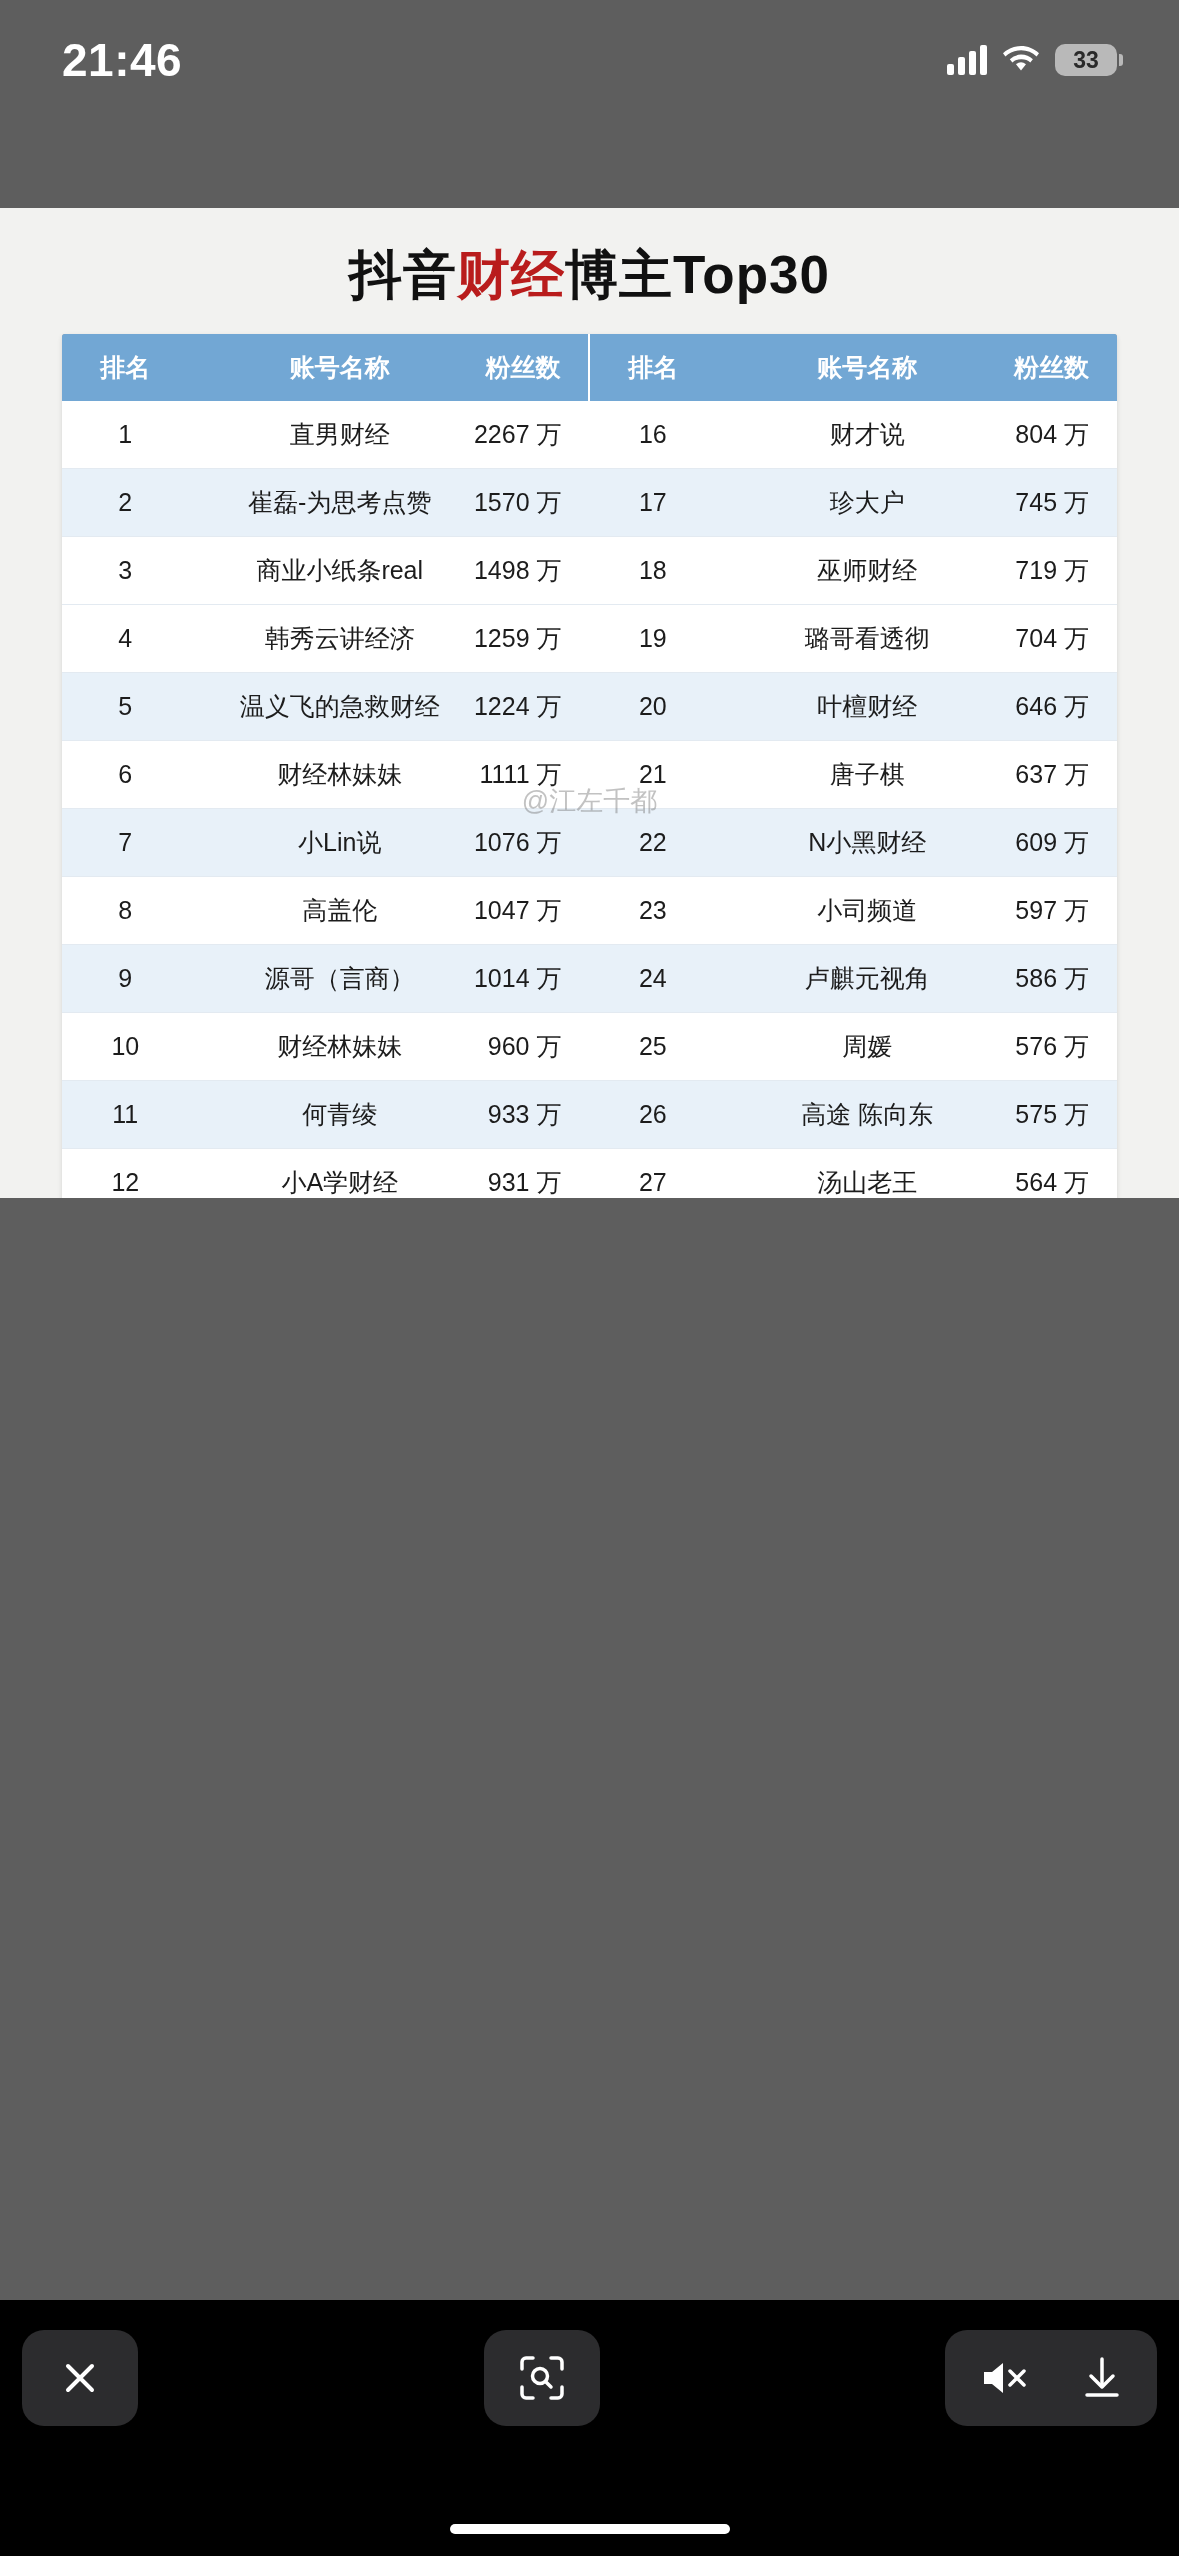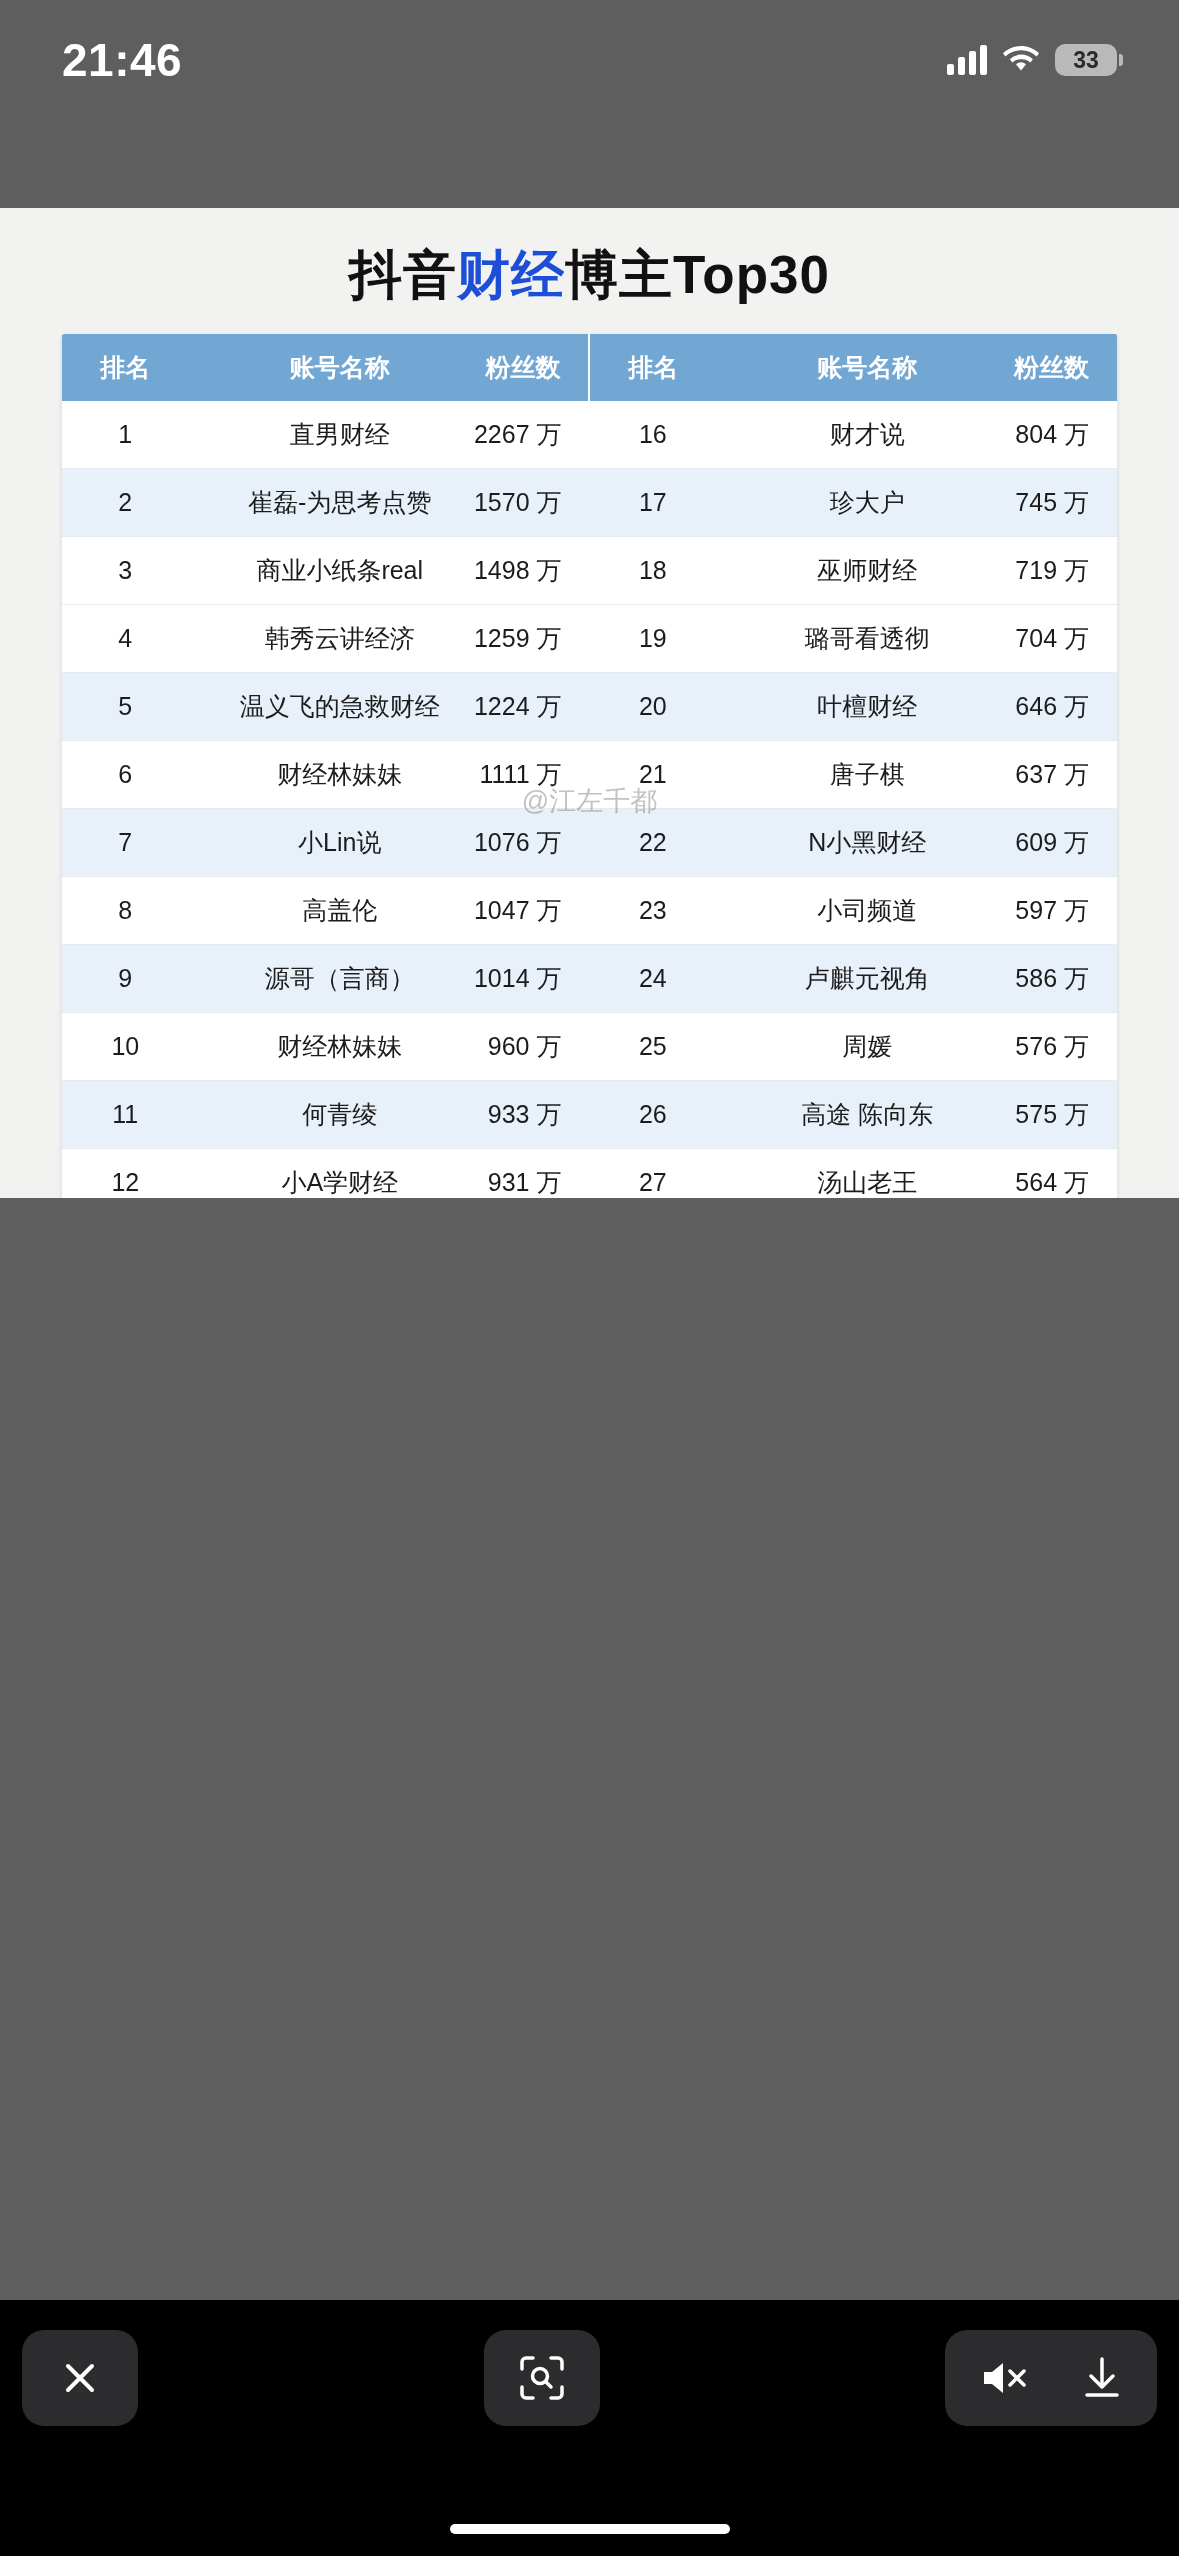--- a/index.html
+++ b/index.html
@@ -99,21 +99,21 @@
   }
 
   .title {
     text-align: center;
     font-size: 53px;
     font-weight: bold;
     color: #111;
     margin-top: 32px;
     letter-spacing: 1px;
   }
-  .title .hl { color: #1d4ed8; }
+  .title .hl { color: #b91c1c; }
 
   
   .table-wrap {
     margin: 22px 62px 0 62px;
     box-shadow: 0 2px 5px rgba(0,0,0,0.12);
     border-radius: 3px;
     overflow: hidden;
     background: #a3a3a3;
   }
   table.rank {

